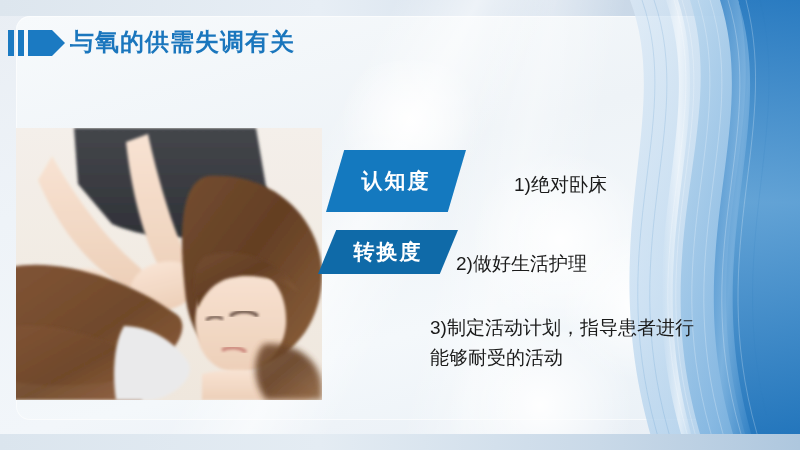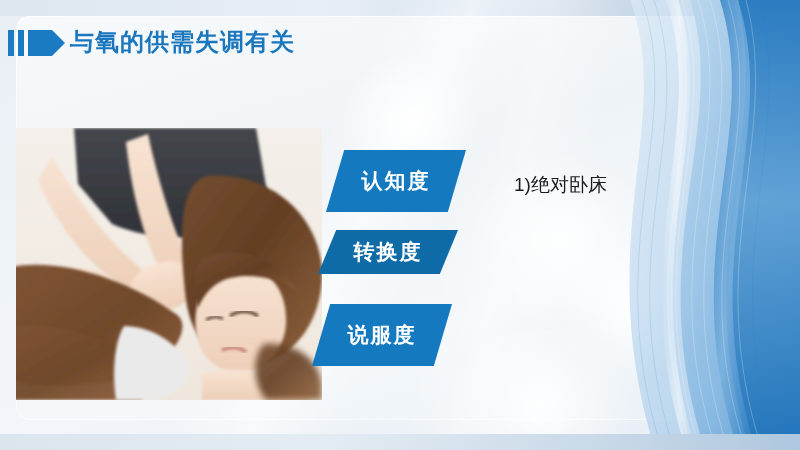--- a/index.html
+++ b/index.html
@@ -280,19 +280,18 @@
   </div>
 
   <div class="chev c1">
     <span>认知度</span>
   </div>
   <div class="item i1">1)绝对卧床</div>
 
   <div class="chev c2">
     <span>转换度</span>
   </div>
-
-  <div class="chev c3">
-    <span>说服度</span>
-  </div>
+  <div class="item i2">2)做好生活护理</div>
+
+  <div class="item i3">3)制定活动计划，指导患者进行能够耐受的活动</div>
 
   <div class="bottom-band"></div>
 </div>
 
 </body></html>

